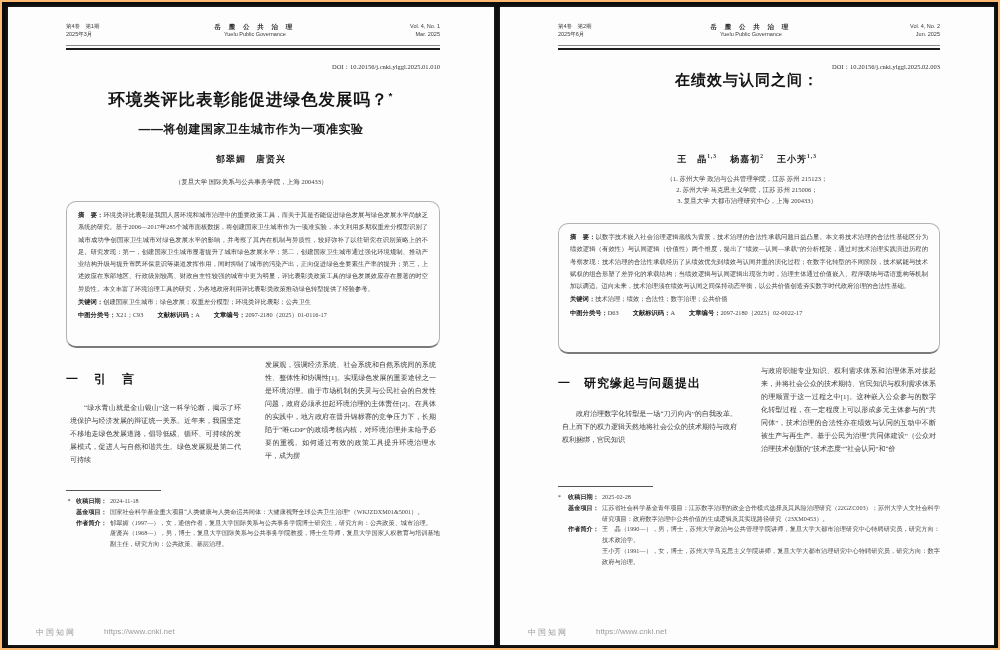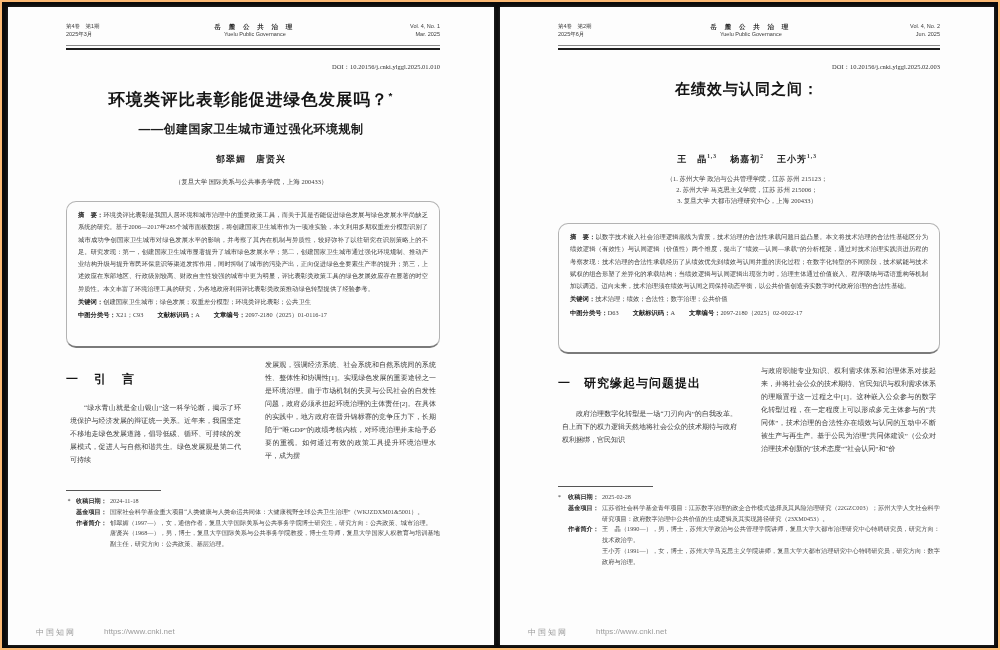--- a/index.html
+++ b/index.html
@@ -16,21 +16,21 @@
   .jh-r{text-align:right;}
   .jh-cn{letter-spacing:3px;font-weight:bold;color:#2c2c2c;font-size:6.5px;}
   .jrule{position:absolute;top:38px;left:58px;right:54px;height:2px;border-top:1px solid #8a8a8a;border-bottom:2.5px solid #1d1d1d;}
   .doi{position:absolute;top:56px;right:54px;font-size:6.5px;color:#333;filter:blur(.2px);}
 
   
   .title{position:absolute;left:20px;right:20px;text-align:center;color:#141414;
          font-family:"Liberation Sans","DejaVu Sans",sans-serif;font-weight:bold;}
   .t-main{top:82px;font-size:16.5px;letter-spacing:1px;}
   .t-sub{top:114px;font-size:12px;letter-spacing:.5px;color:#1d1d1d;}
-  .t-line1{top:73px;font-size:15px;letter-spacing:1px;}
+  .t-line1{top:64px;font-size:15px;letter-spacing:1px;}
   .t-line2{top:98px;font-size:15px;letter-spacing:1px;}
   sup{font-size:60%;}
 
   .authors{position:absolute;left:0;right:0;text-align:center;font-size:9px;font-weight:bold;color:#262626;letter-spacing:1px;}
   .affil{position:absolute;left:0;right:0;text-align:center;font-size:6.5px;color:#3c3c3c;filter:blur(.2px);}
   .affil div{line-height:11px;}
 
   
   .absbox{position:absolute;left:58px;right:54px;border:1px solid #b3b3b3;border-bottom:2px solid #7a7a7a;
           border-radius:10px;padding:7px 11px;box-sizing:border-box;overflow:hidden;}
@@ -76,21 +76,21 @@
       </div>
       <div class="jh-r">
         <div>Vol. 4, No. 1</div>
         <div>Mar. 2025</div>
       </div>
     </div>
     <div class="jrule"></div>
     <div class="doi">DOI：10.20156/j.cnki.ylggl.2025.01.010</div>
 
     <div class="title t-main"><span>环境类评比表彰能促进绿色发展吗？</span><sup>*</sup></div>
-    <div class="title t-sub">——创建国家卫生城市通过强化环境规制</div>
+    <div class="title t-sub">——将创建国家卫生城市作为一项准实验</div>
 
     <div class="authors" style="top:146px;">郁翠媚　唐贤兴</div>
     <div class="affil" style="top:169px;">
       <div>（复旦大学 国际关系与公共事务学院，上海 200433）</div>
     </div>
 
     <div class="absbox" style="top:194px;height:147px;">
       <p class="abs-p"><span class="b">摘　要：</span><span>环境类评比表彰是我国人居环境和城市治理中的重要政策工具，而关于其是否能促进绿色发展与绿色发展水平尚缺乏系统的研究。基于2006—2017年285个城市面板数据，将创建国家卫生城市作为一项准实验，本文利用多期双重差分模型识别了城市成功争创国家卫生城市对绿色发展水平的影响，并考察了其内在机制与异质性，较好弥补了以往研究在识别策略上的不足。研究发现：第一，创建国家卫生城市显著提升了城市绿色发展水平；第二，创建国家卫生城市通过强化环境规制、推动产业结构升级与提升市民环保意识等渠道发挥作用，同时抑制了城市的污染产出，正向促进绿色全要素生产率的提升；第三，上述效应在东部地区、行政级别较高、财政自主性较强的城市中更为明显，评比表彰类政策工具的绿色发展效应存在显著的时空异质性。本文丰富了环境治理工具的研究，为各地政府利用评比表彰类政策推动绿色转型提供了经验参考。</span></p>
       <p class="abs-p kw"><span class="b">关键词：</span><span>创建国家卫生城市；绿色发展；双重差分模型；环境类评比表彰；公共卫生</span></p>
       <div class="abs-p meta-line">

